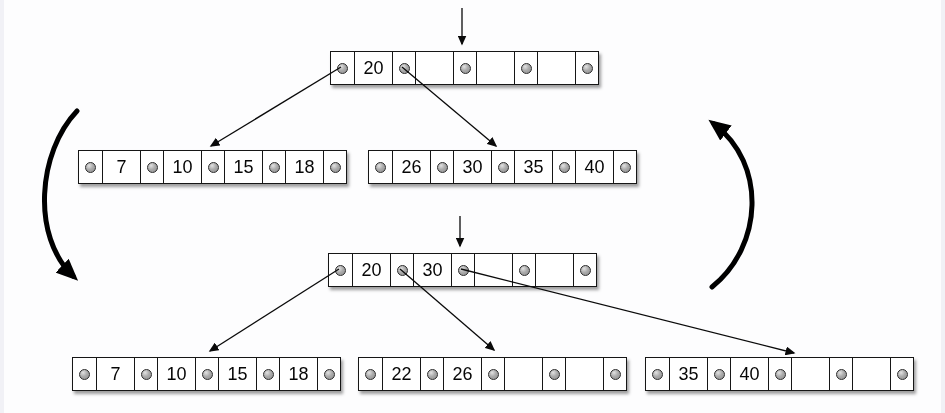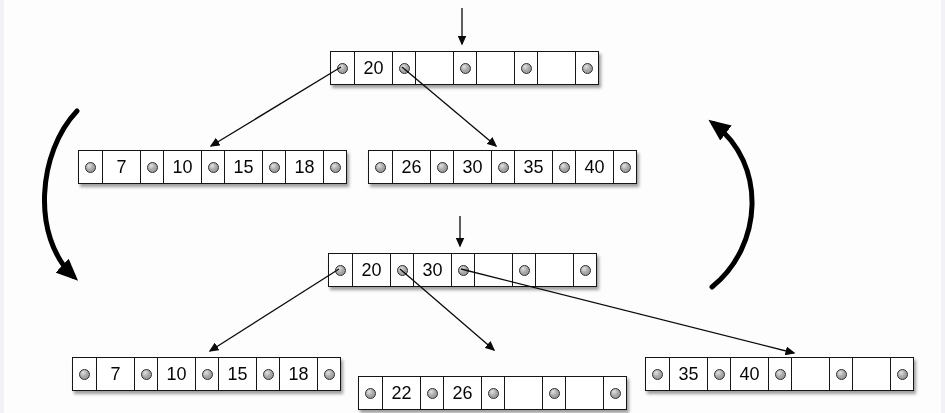--- a/index.html
+++ b/index.html
@@ -155,21 +155,21 @@
     <div class="cell key">15</div>
     <div class="cell ptr">
         <span class="dot"></span>
       </div>
     <div class="cell key">18</div>
     <div class="cell ptr">
         <span class="dot"></span>
       </div>
   </div>
 
-  <div class="node" style="left:358px;top:376px">
+  <div class="node" style="left:358px;top:357px">
     <div class="cell ptr">
         <span class="dot"></span>
       </div>
     <div class="cell key">22</div>
     <div class="cell ptr">
         <span class="dot"></span>
       </div>
     <div class="cell key">26</div>
     <div class="cell ptr">
         <span class="dot"></span>

